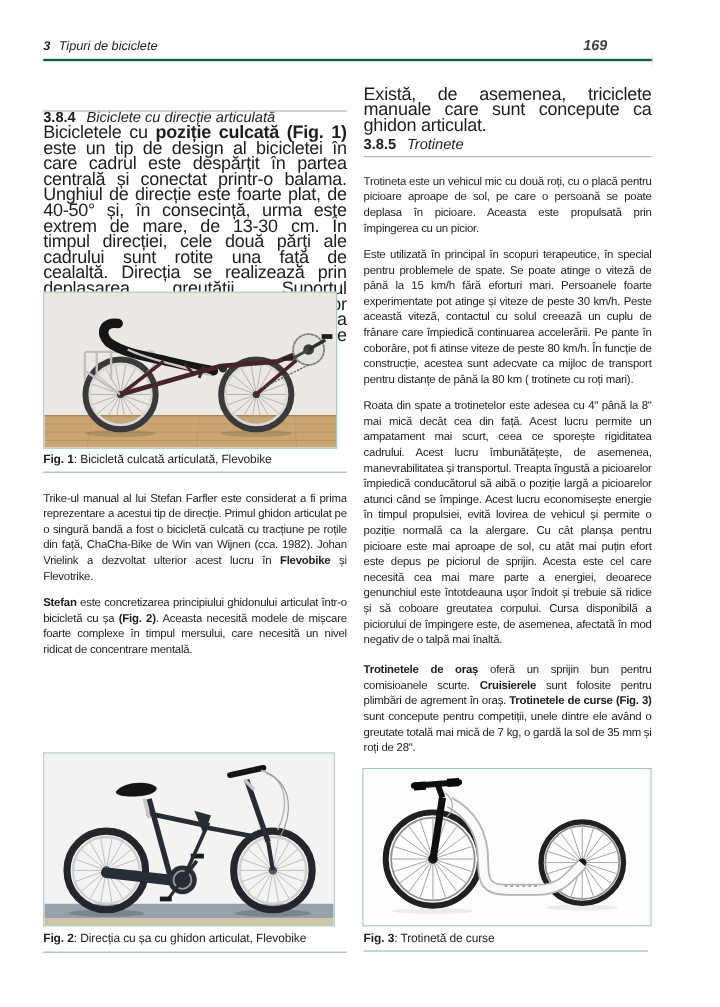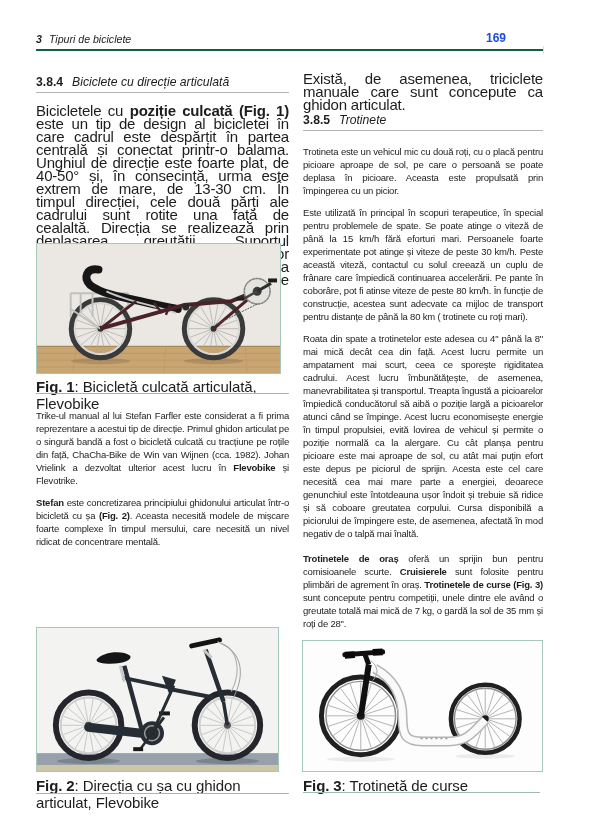--- a/index.html
+++ b/index.html
@@ -12,25 +12,25 @@
   p.lone{margin:0;font-size:15px;line-height:13px;letter-spacing:-0.2px;text-align:justify;}
   .col-left{left:36px;width:253px;}
   .col-right{left:303px;width:240px;}
   .sec-head{font-size:12.2px;white-space:nowrap;}
   .sec-num{font-weight:bold;font-style:normal;margin-right:9px;}
   .sec-title{font-style:italic;}
   .thin-rule{height:1px;background:#b4b4b4;}
   .cap-rule{height:1px;background:#9fbcb0;}
   .fig-box{border:1px solid #a6c8bb;box-sizing:border-box;background:#fff;}
   .fig-box svg{display:block;width:100%;height:100%;}
-  .cap{font-size:15px;letter-spacing:-0.1px;}
+  .cap{font-size:10px;letter-spacing:-0.1px;}
   .cap b{font-weight:bold;}
   .running-head{top:33px;left:36px;font-size:10.6px;font-style:italic;color:#1c1c1c;}
   .running-head b{margin-right:7px;}
-  .page-num{top:31px;right:38px;font-size:12px;font-weight:bold;color:#1d4ed8;}
+  .page-num{top:31px;right:38px;font-size:12px;font-weight:bold;font-style:italic;color:#404040;}
   .head-rule{left:36px;top:49px;width:509px;height:2px;background:#0e5f46;}
   .head-gray{left:543px;top:46px;width:57px;height:8px;background:#dcdcdc;}
   .chapter-tab{left:555px;top:170px;width:43px;height:39px;background:#0f6740;
                color:#fff;font-size:12px;font-weight:bold;font-style:italic;
                display:flex;align-items:center;padding-left:11px;box-sizing:border-box;
                box-shadow:1px 2px 2px rgba(0,0,0,0.28);}
 </style>
 </head>
 <body>
 
@@ -38,21 +38,21 @@
 
   <div class="abs running-head"><b>3</b><span>Tipuri de biciclete</span></div>
   <div class="abs page-num">169</div>
   <div class="abs head-rule"></div>
   <div class="abs head-gray"></div>
 
   <div class="abs chapter-tab">
       <span>3</span>
     </div>
 
-  <div class="abs col-left sec-head" style="top:75px"><span class="sec-num">3.8.4</span><span class="sec-title">Biciclete cu direcție articulată</span></div>
+  <div class="abs col-left sec-head" style="top:91px"><span class="sec-num">3.8.4</span><span class="sec-title">Biciclete cu direcție articulată</span></div>
   <div class="abs col-left thin-rule" style="top:92px"></div>
 
   <p class="abs col-left lone" style="top:104px"><span>Bicicletele cu </span><b>poziție culcată (Fig. 1)</b><span> este un tip de design al bicicletei în care cadrul este despărțit în partea centrală și conectat printr-o balama. Unghiul de direcție este foarte plat, de 40-50° și, în consecință, urma este extrem de mare, de 13-30 cm. În timpul direcției, cele două părți ale cadrului sunt rotite una față de cealaltă. Direcția se realizează prin deplasarea greutății. Suportul ghidonului servește doar ca amortizor pentru mișcarea de direcție și ca suport pentru dispozitivele de schimbare a vitezelor și de frânare.</span></p>
 
   <figure class="abs fig-box" style="left:36px;top:243px;width:245px;height:131px;margin:0">
     <svg viewBox="0 0 245 131" preserveAspectRatio="none">
       <rect x="0" y="0" width="245" height="104" fill="#ebe8e3"></rect>
       <g>
         <rect x="0" y="104" width="245" height="27" fill="#c9a572"></rect>
         <line x1="0" y1="104" x2="245" y2="104" stroke="#a88a58" stroke-width="1.2"></line>

